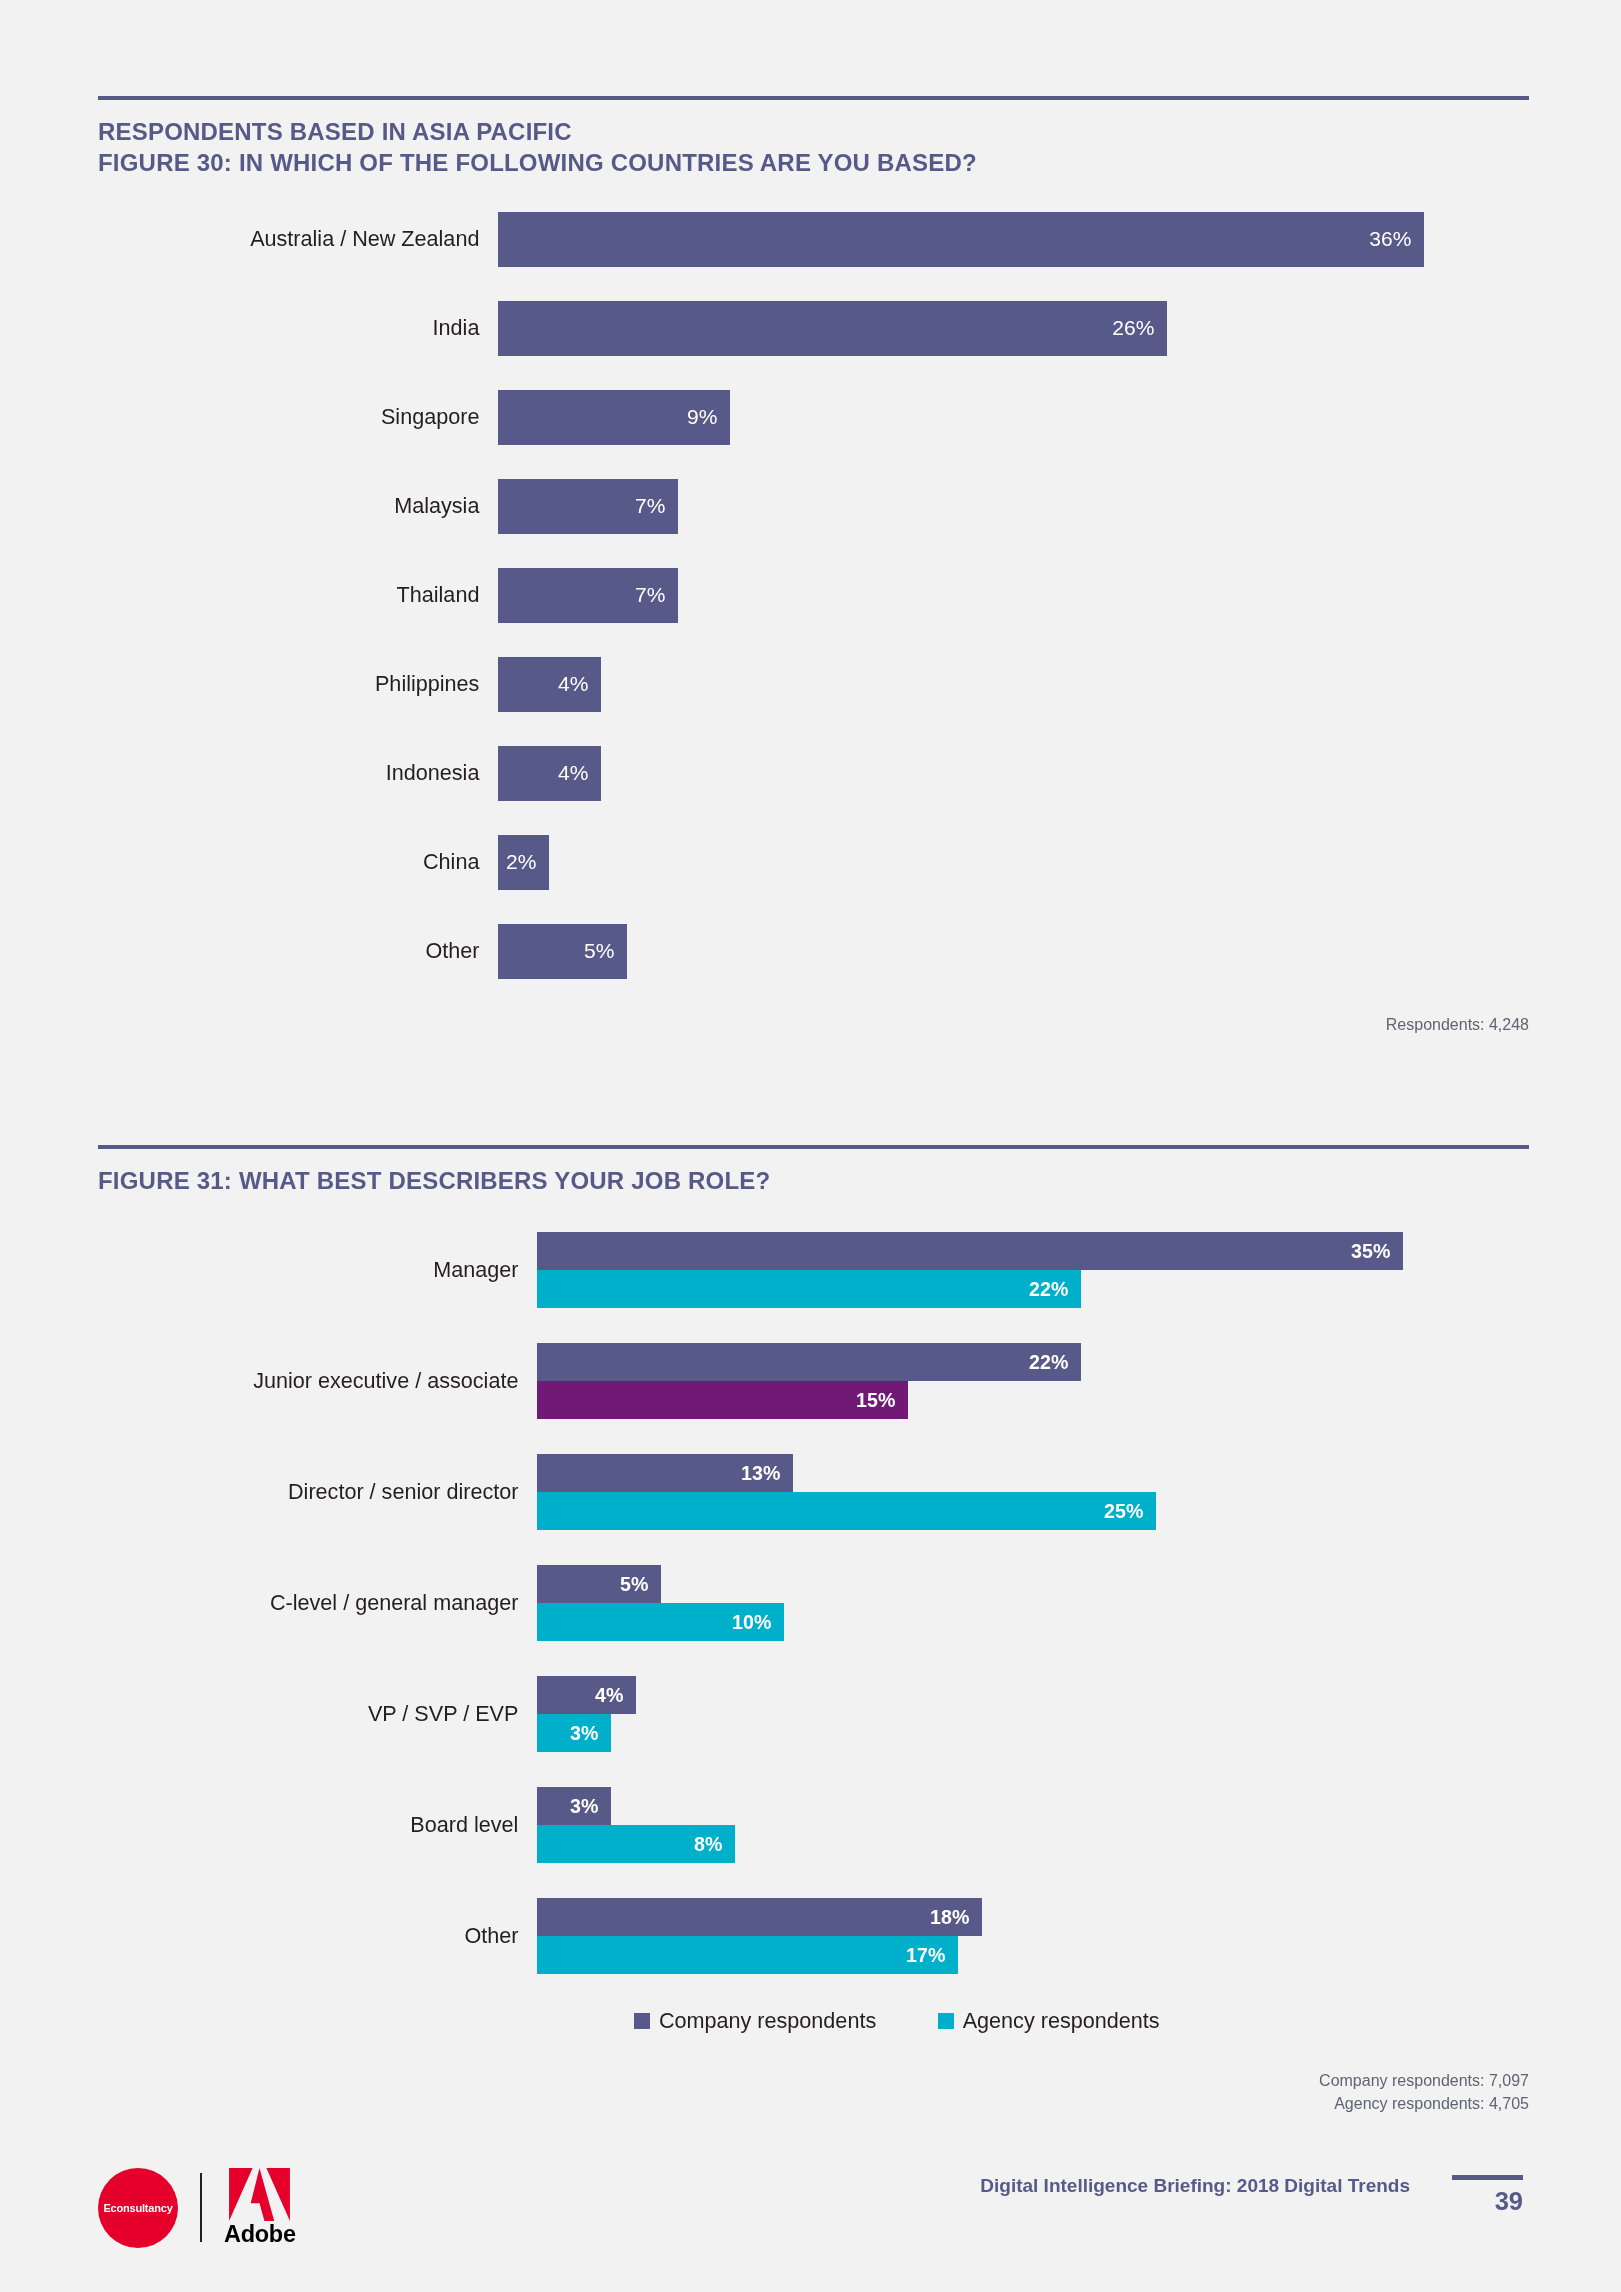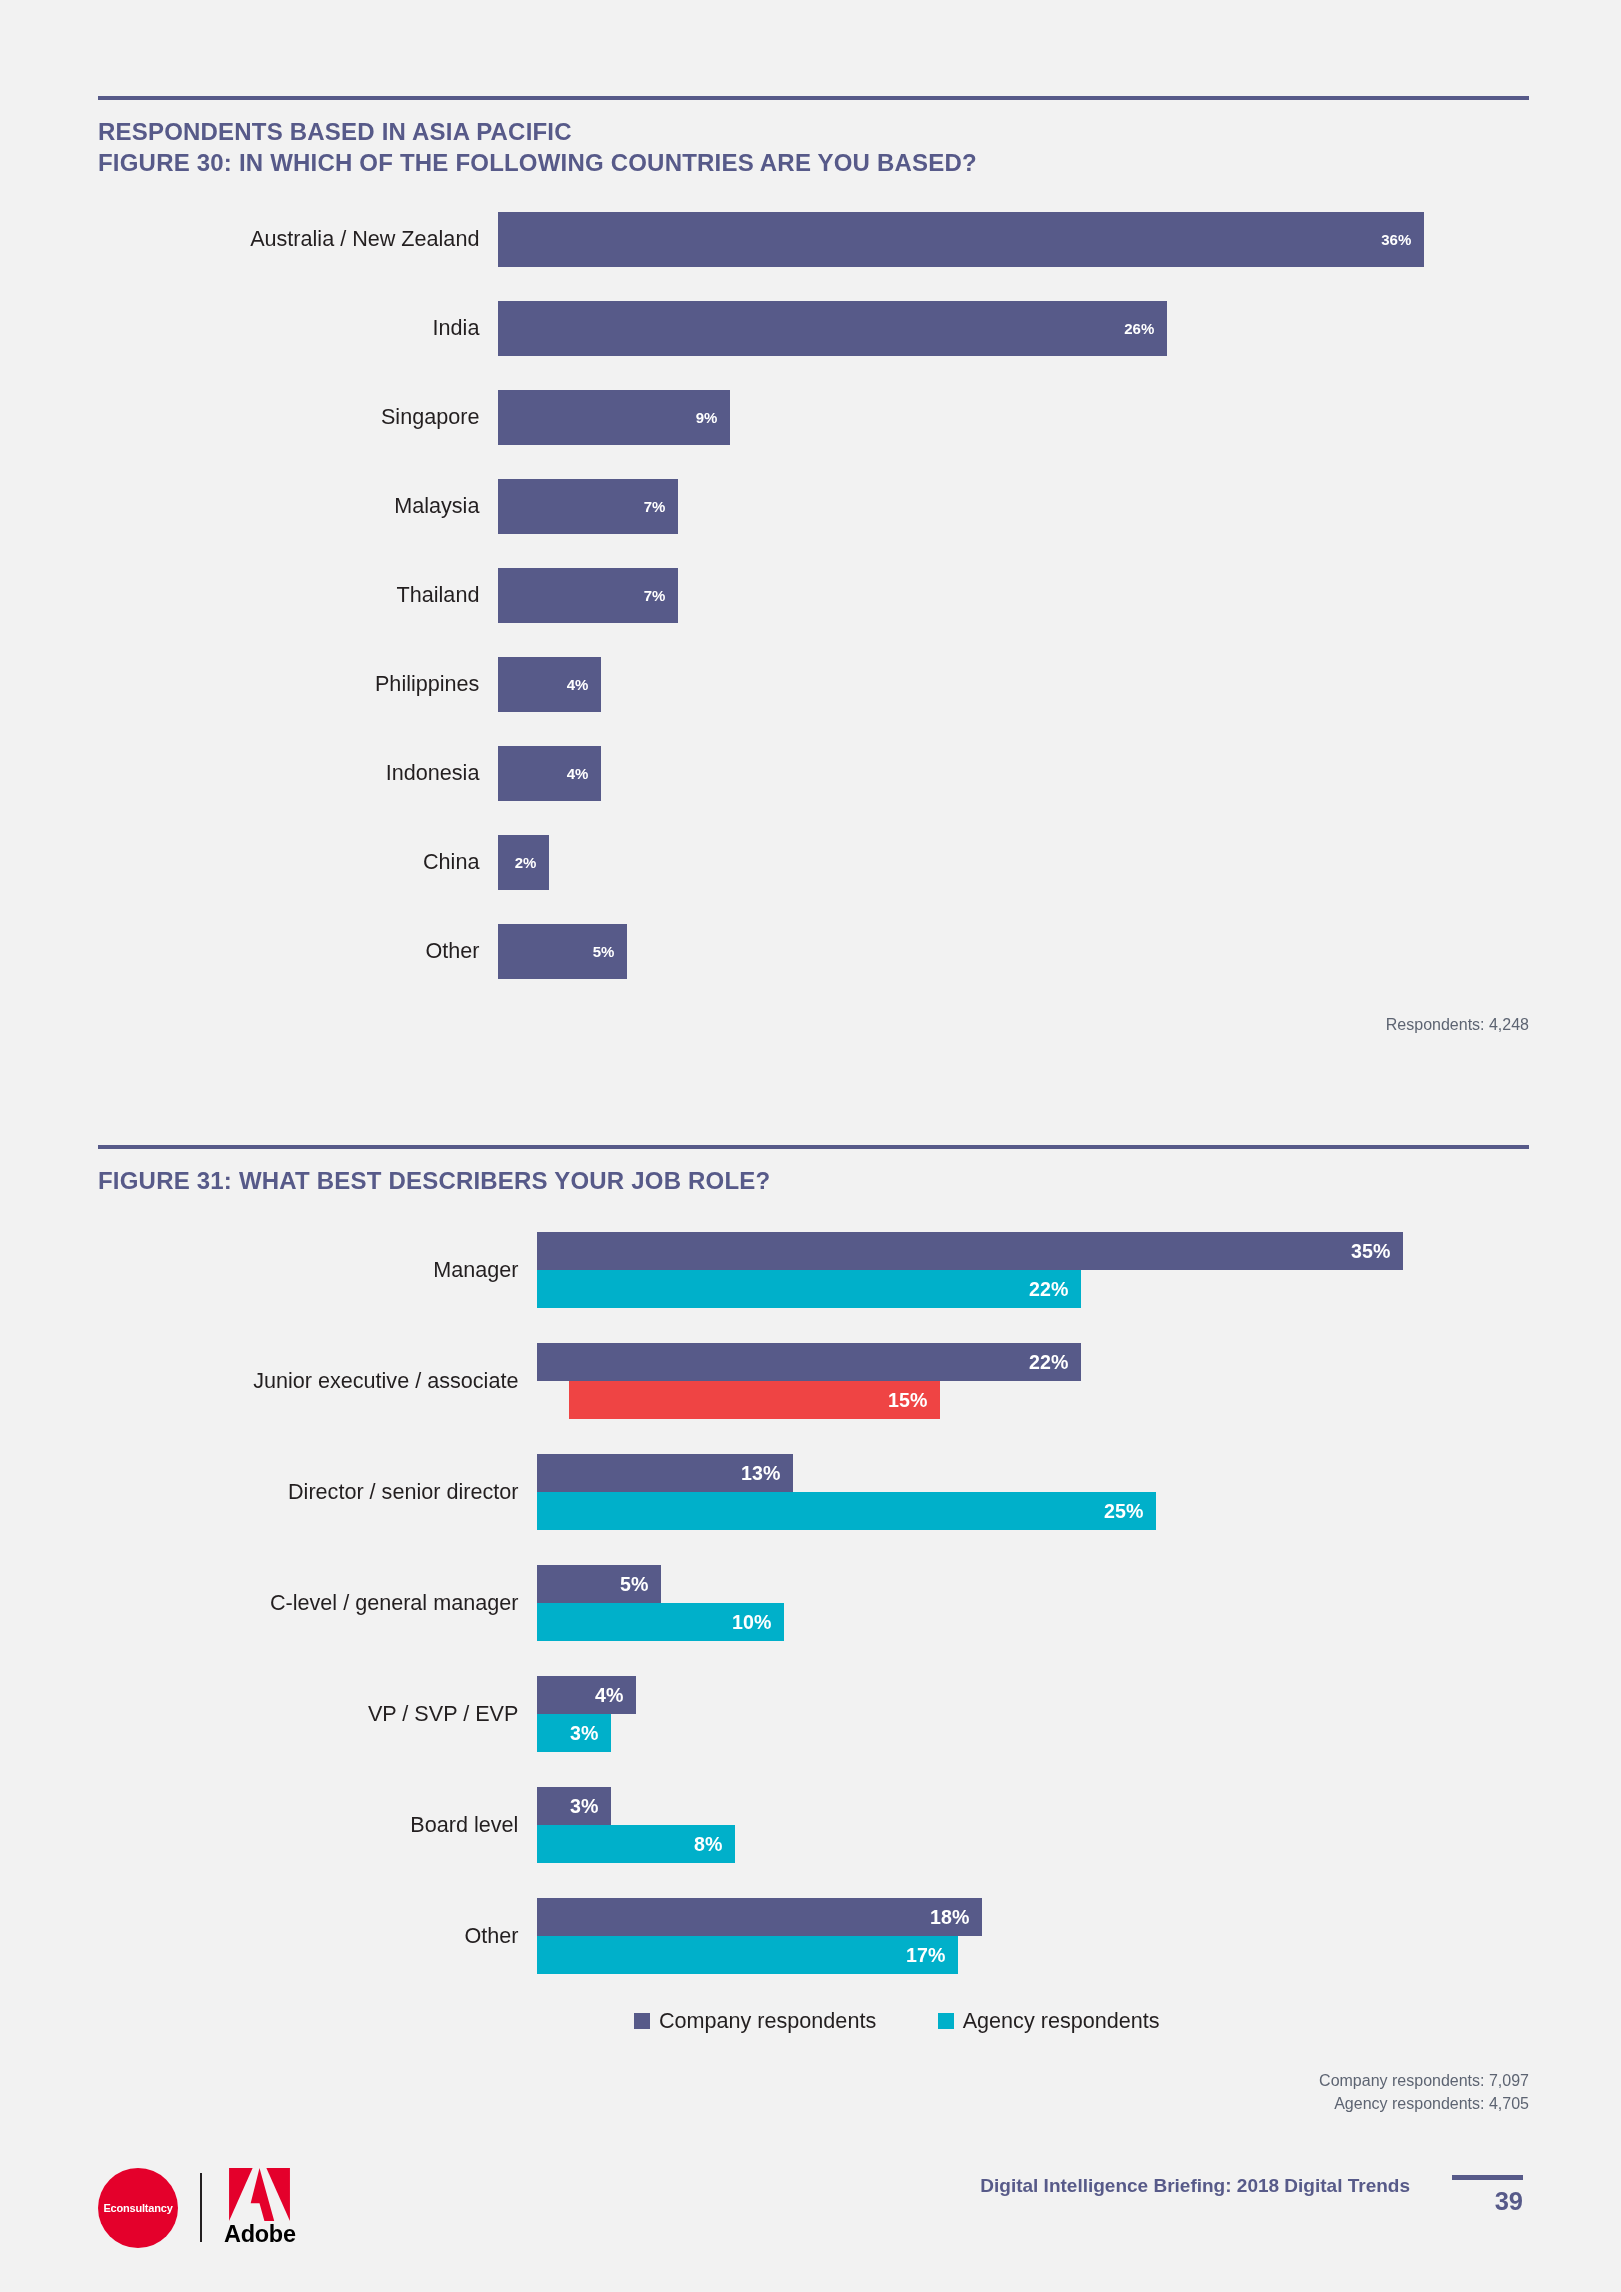--- a/index.html
+++ b/index.html
@@ -70,22 +70,22 @@
   }
   .bar1 {
     height: 55px;
     background: #575a89;
     display: flex;
     align-items: center;
     justify-content: flex-end;
   }
   .bar1 .val {
     color: #ffffff;
-    font-size: 15px;
-    font-weight: bold;
+    font-size: 21px;
+    font-weight: normal;
     padding-right: 12.7px;
     white-space: nowrap;
   }
 
   .note {
     position: absolute;
     right: 0;
     font-size: 16px;
     color: #5d6472;
     text-align: right;
@@ -344,21 +344,21 @@
               <span class="val">22%</span>
             </div>
           </div>
         </div>
         <div class="row2">
           <div class="cat2">Junior executive / associate</div>
           <div class="bars2">
             <div class="bar2 company" style="width: 544px; background: rgb(87, 90, 137);">
               <span class="val">22%</span>
             </div>
-            <div class="bar2 agency" style="width: 371px; background: #ef4444; margin-left: 32px;">
+            <div class="bar2 agency" style="width: 371px; background: #701a75;">
               <span class="val">15%</span>
             </div>
           </div>
         </div>
         <div class="row2">
           <div class="cat2">Director / senior director</div>
           <div class="bars2">
             <div class="bar2 company" style="width: 256px; background: rgb(87, 90, 137);">
               <span class="val">13%</span>
             </div>

